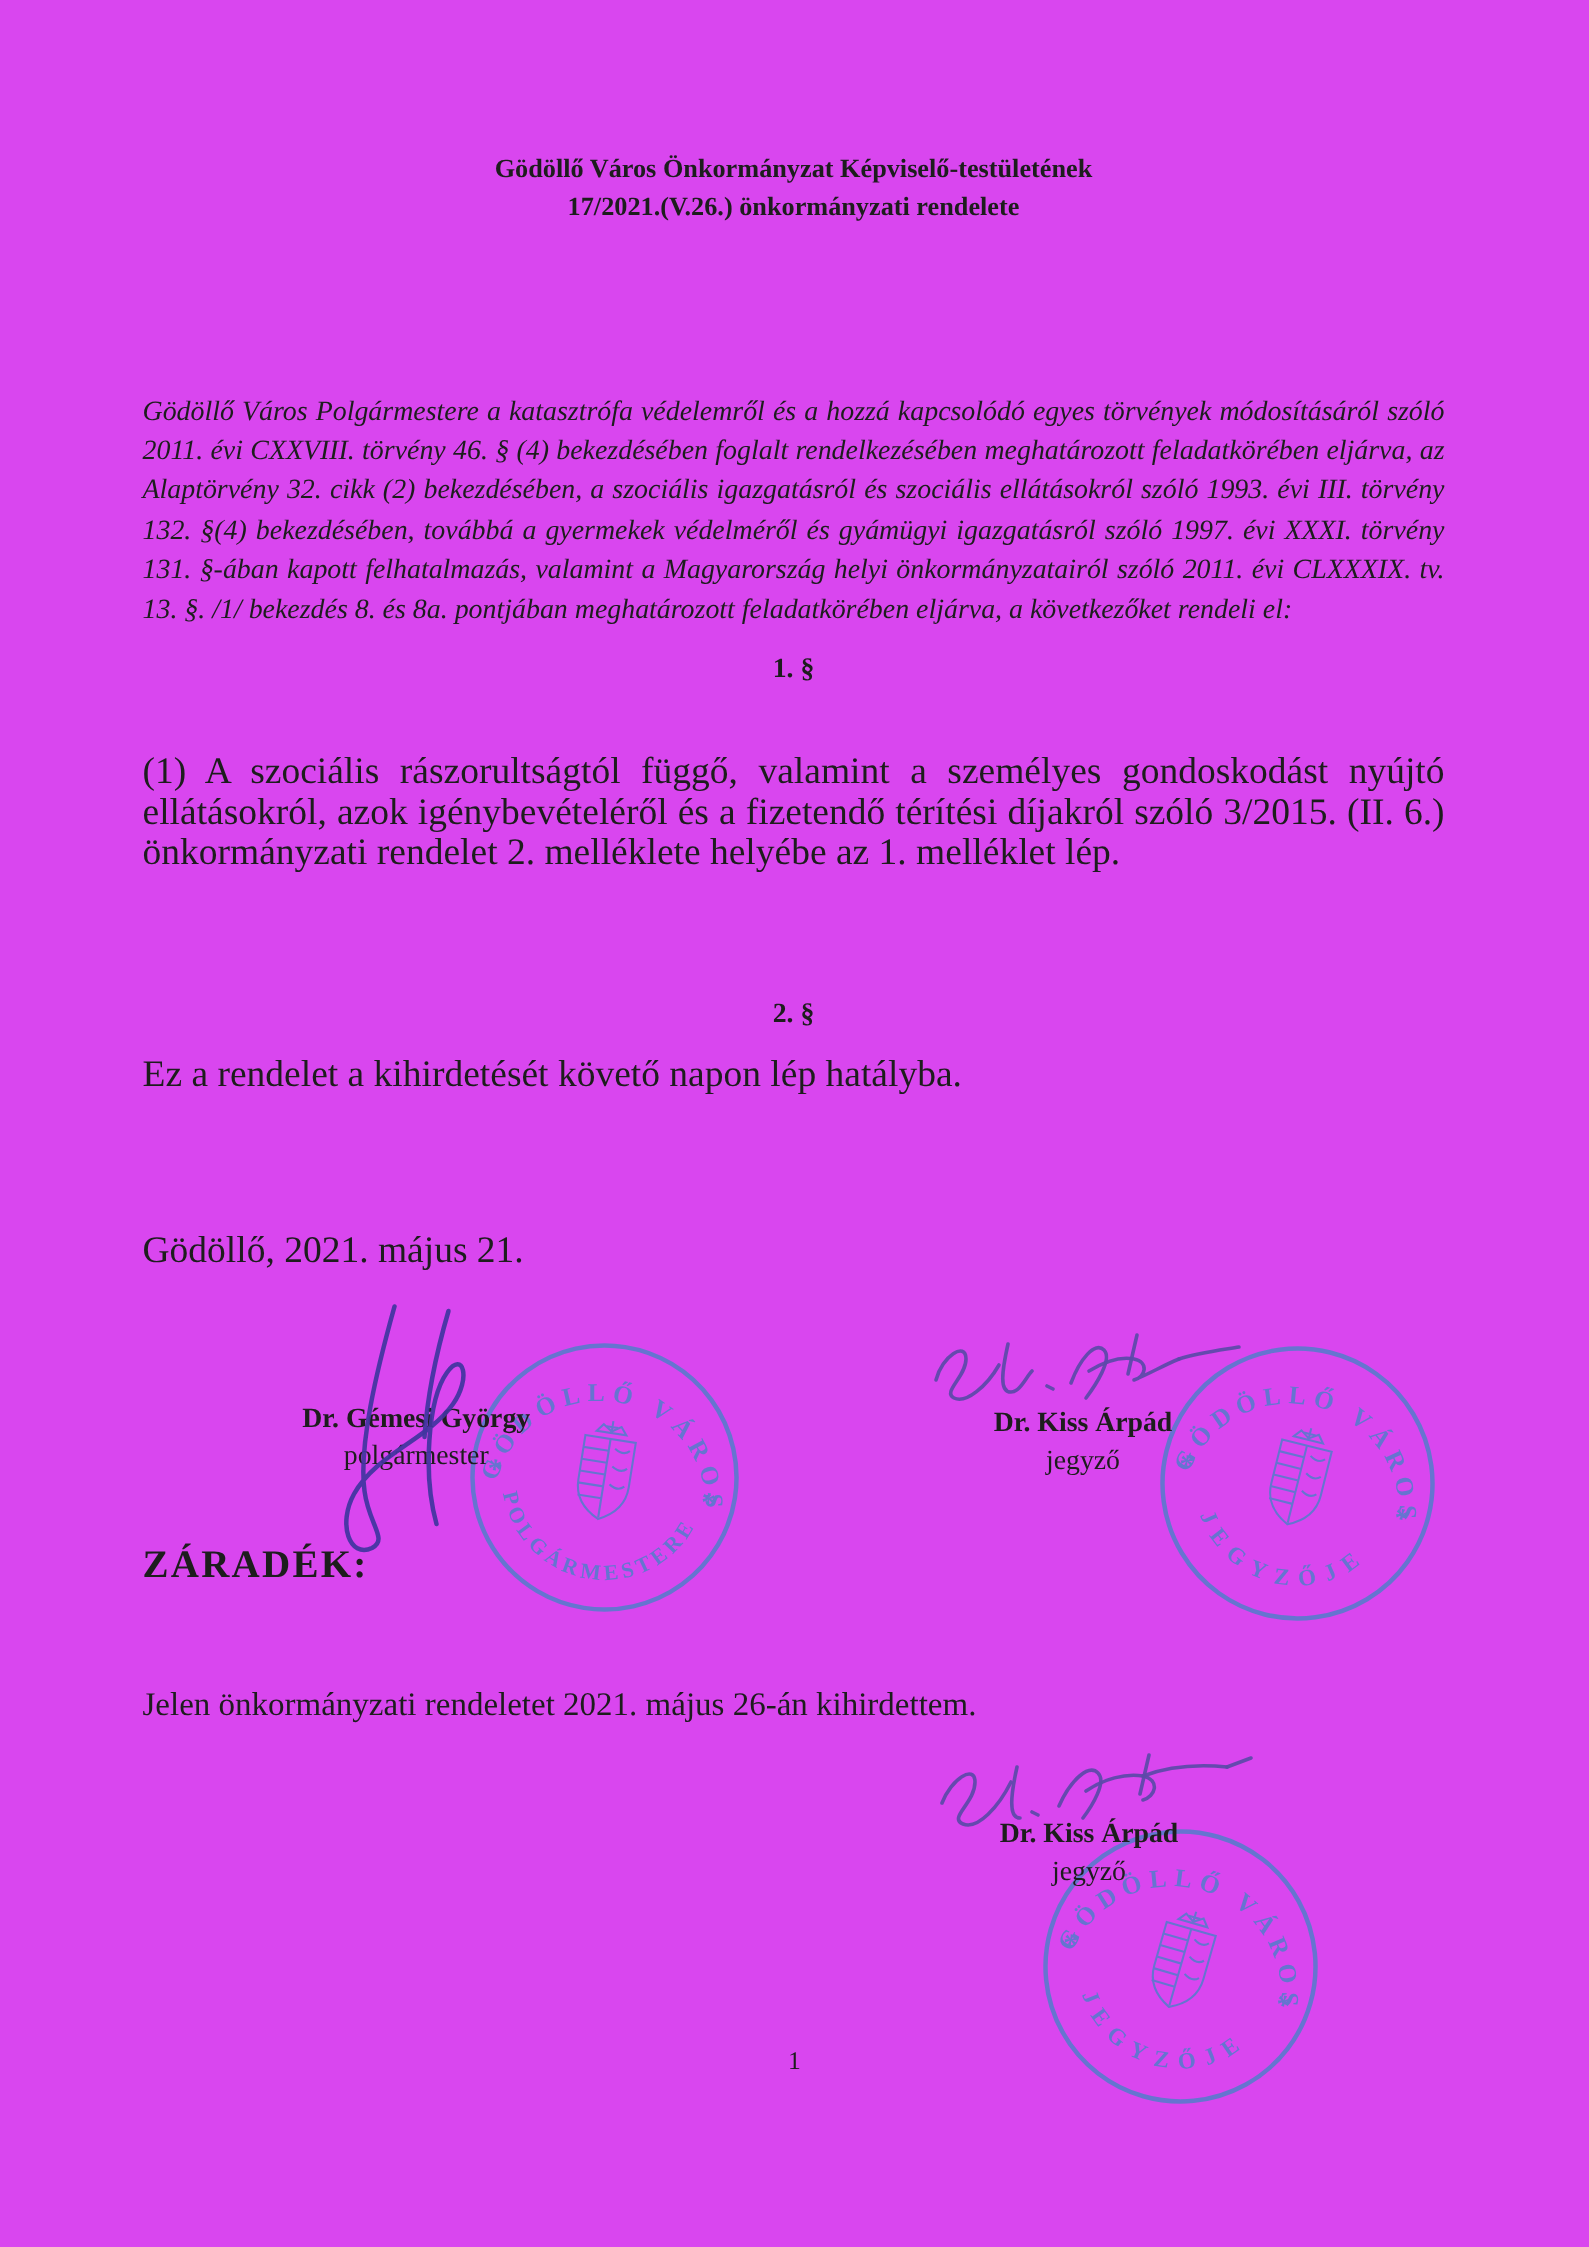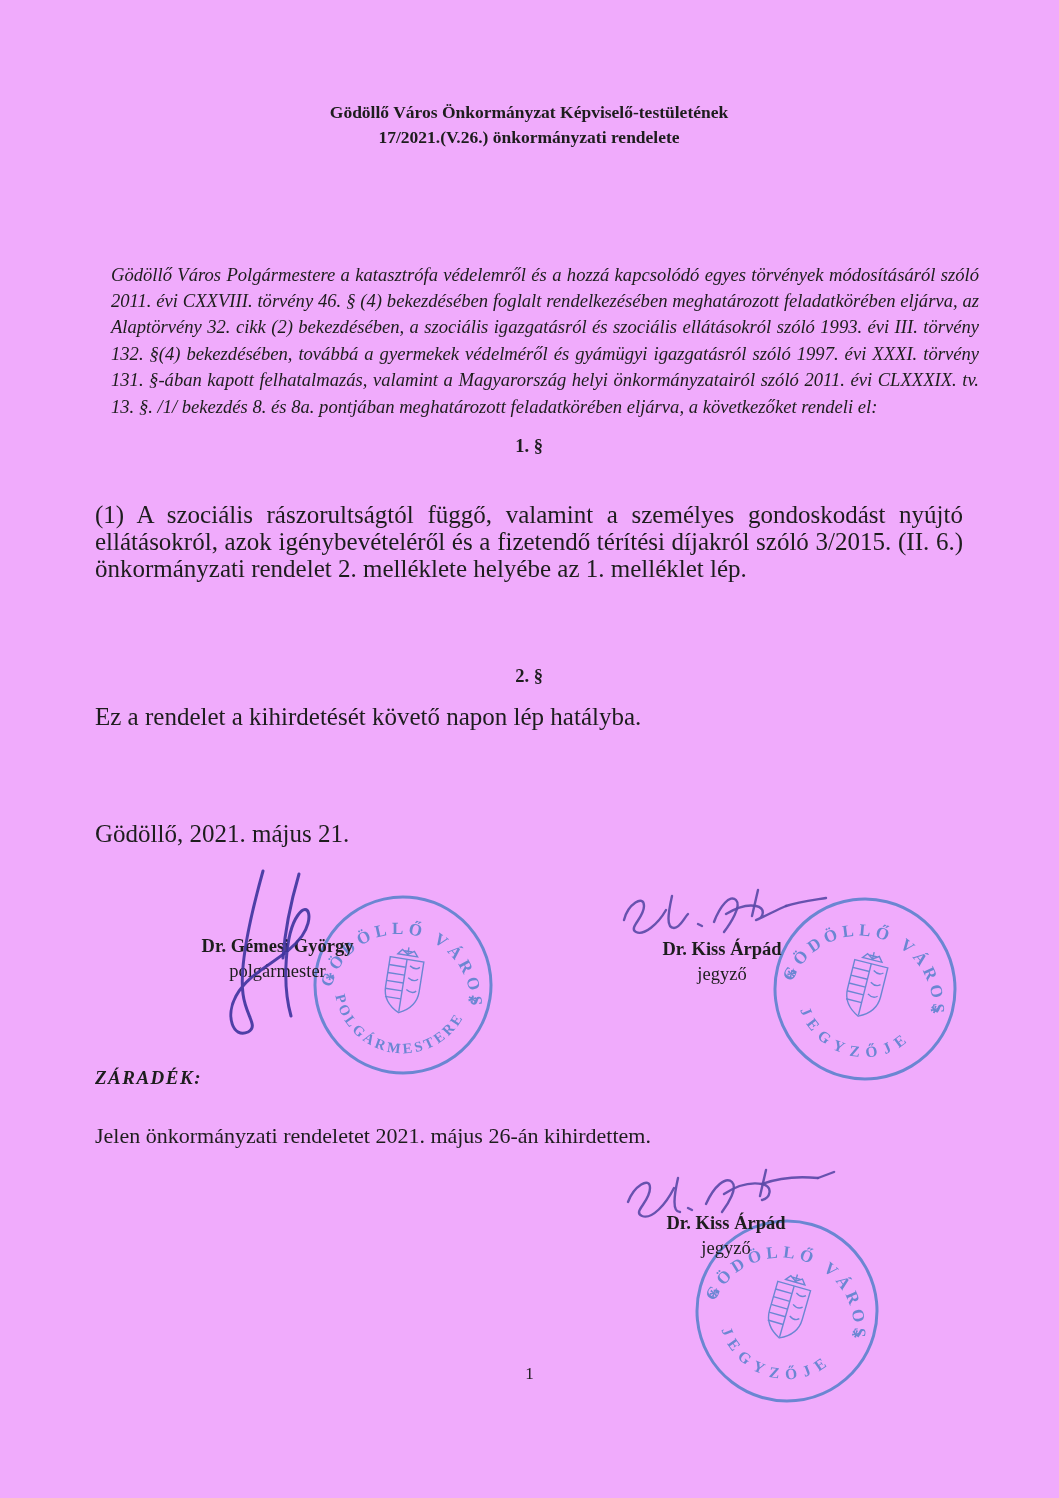--- a/index.html
+++ b/index.html
@@ -1,34 +1,34 @@
 <!DOCTYPE html>
 <html><head>
 <meta charset="utf-8">
 <style>
   html,body { margin:0; padding:0; background:#e8e8e8; }
   .page {
     position:relative; width:1059px; height:1498px; margin:0 auto;
-    background:#f0abfc; overflow:hidden;
+    background:#d946ef; overflow:hidden;
     font-family:"Liberation Serif","DejaVu Serif",serif;
     color:#1d1d1d;
   }
   .abs { position:absolute; left:95px; width:868px; z-index:2; }
   .title-block { top:100px; text-align:center; font-weight:bold; font-size:17.5px; line-height:24.5px; }
   .title-block div { margin:0; }
-  .preamble { top:243px; font-style:italic; font-size:18.6px; line-height:26.4px; text-align:justify;margin-left:16px; }
+  .preamble { top:243px; font-style:italic; font-size:18.6px; line-height:26.4px; text-align:justify; }
   .sec-heading { text-align:center; font-weight:bold; font-size:18.5px; }
   .sec1-heading { top:436px; }
   .sec2-heading { top:666px; }
   .body-par { font-size:25px; line-height:26.8px; text-align:justify; }
   .p11 { top:477px; }
   .p12 { top:569px; }
   .p21 { top:679px; text-align:left; }
   .dateline { top:795px; font-size:25px; }
-  .zaradek-heading { top:1067px; font-weight:bold; font-size:19px; letter-spacing:1.5px;font-style:italic; }
+  .zaradek-heading { top:1028px; font-weight:bold; font-size:26px; letter-spacing:1.5px; }
   .zaradek-body { top:1101px; font-size:22px; }
   .page-number { top:1364px; left:0; width:1059px; text-align:center; font-size:17px; }
 
   .sig-block { position:absolute; z-index:4; text-align:center; }
   .sig-name { font-weight:bold; font-size:18.5px; }
   .sig-title { font-size:18.5px; margin-top:4px; }
   .sig-mayor { left:155px; top:936px; width:245px; }
   .sig-notary { left:608px; top:939px; width:228px; }
   .sig-notary-closing { left:612px; top:1213px; width:228px; }
 

